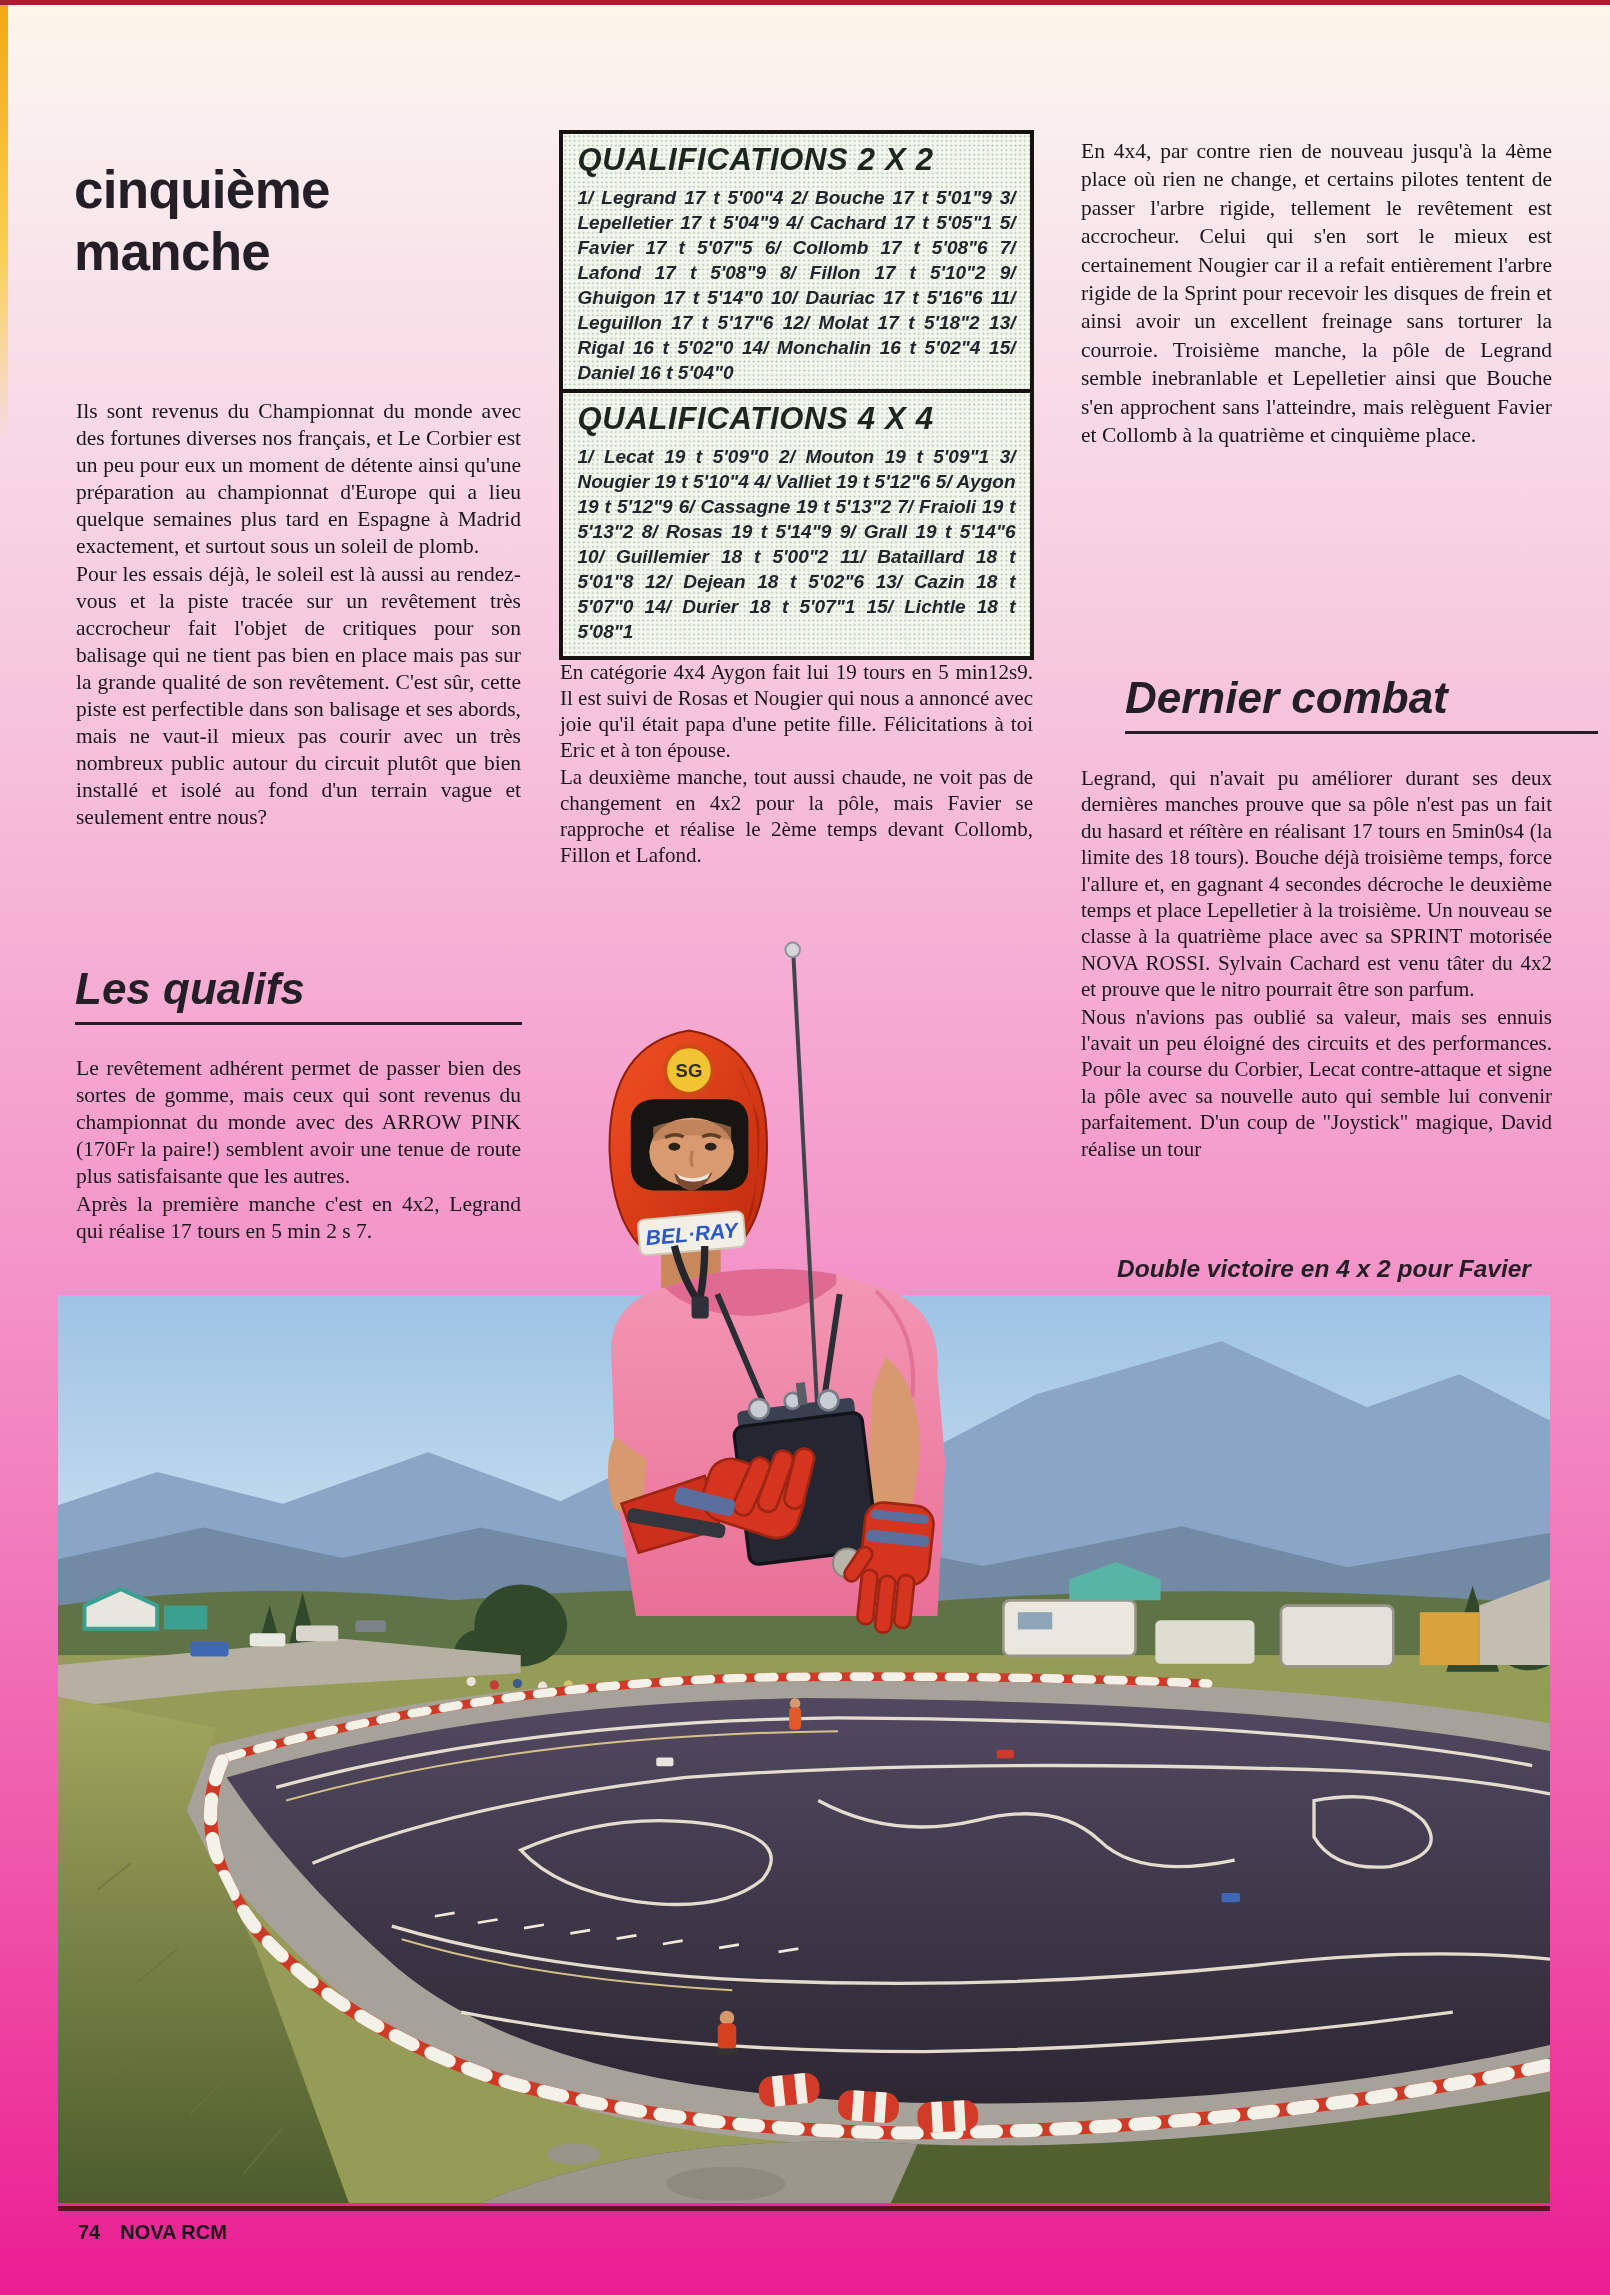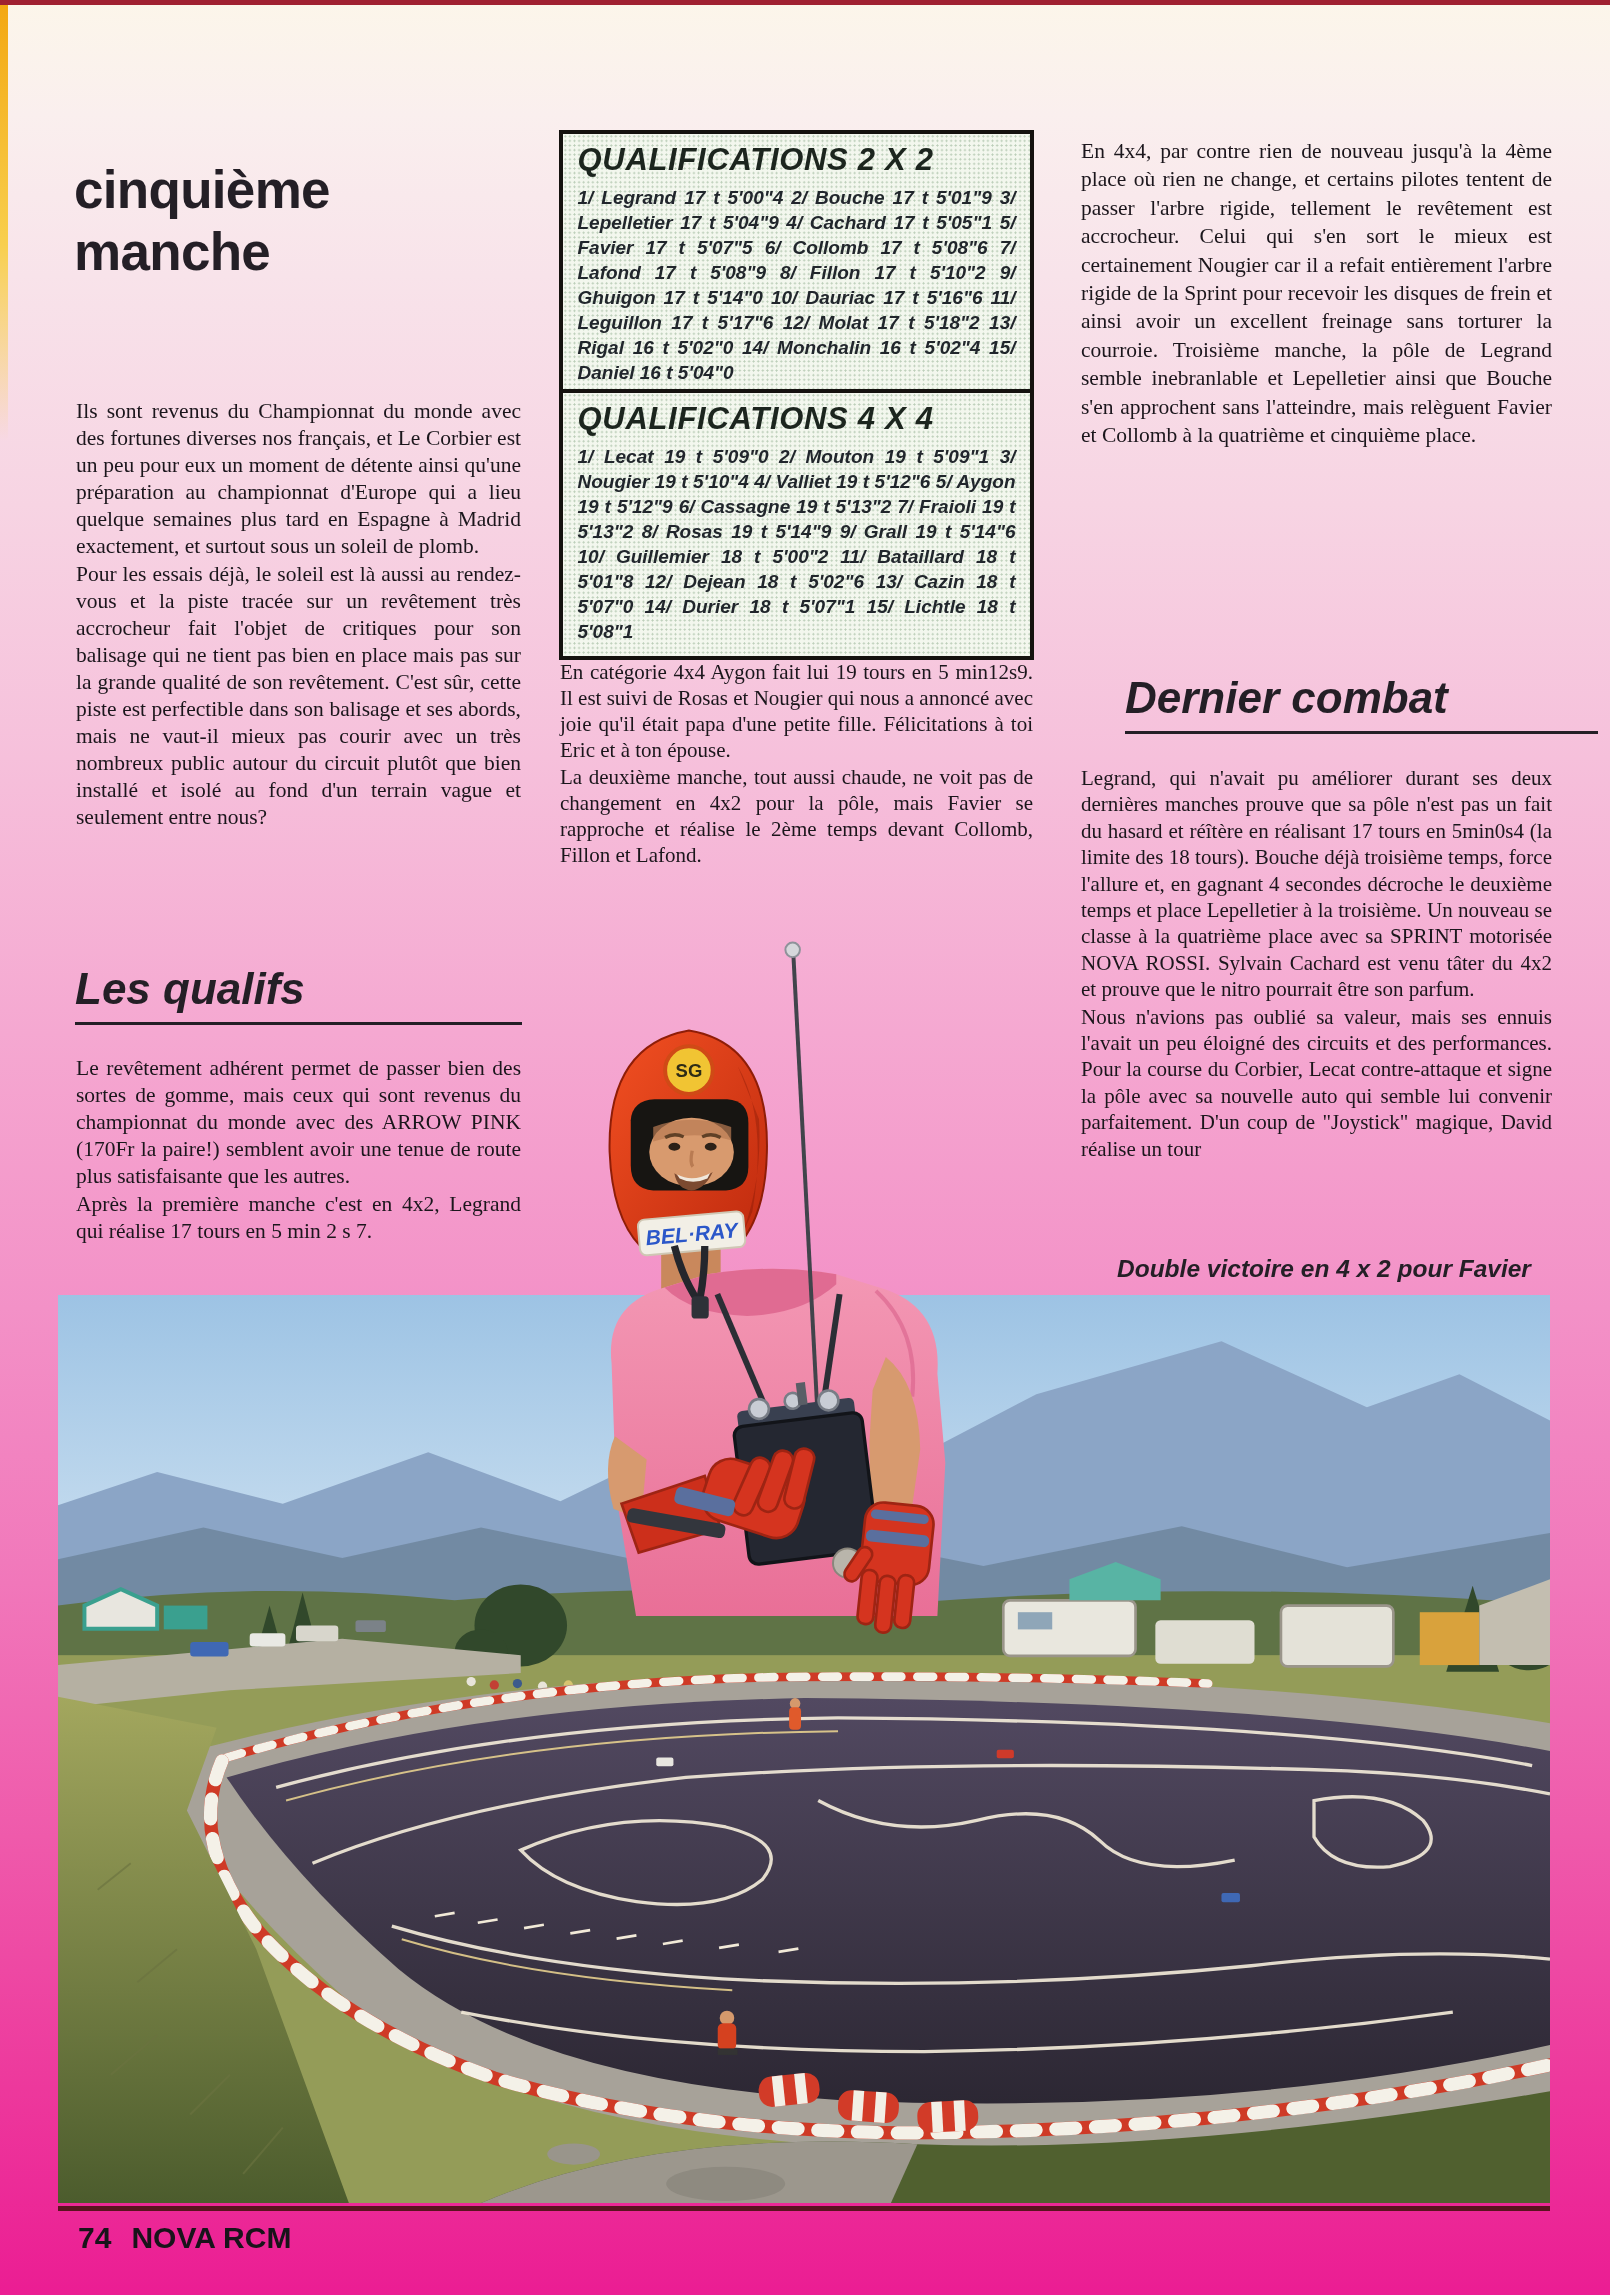--- a/index.html
+++ b/index.html
@@ -46,21 +46,21 @@
     font-size:21px;line-height:26.4px;}
   .photo-caption{position:absolute;left:1117px;top:1255px;width:436px;
     font-family:"Liberation Sans",sans-serif;font-weight:700;font-style:italic;
     font-size:24.5px;color:#241f26;}
   .track-photo{position:absolute;left:58px;top:1295px;width:1492px;height:908px;z-index:2;}
   .track-photo svg{display:block;width:100%;height:100%;}
   .rider-photo{position:absolute;left:575px;top:934px;width:397px;height:682px;z-index:5;}
   .rider-photo svg{display:block;width:100%;height:100%;overflow:visible;}
   .footer-rule{position:absolute;left:58px;top:2206px;width:1492px;height:4.6px;background:#5a1320;z-index:3;}
   .footer{position:absolute;left:78px;top:2221px;z-index:3;display:flex;gap:20px;
-    font-family:"Liberation Sans",sans-serif;font-weight:900;font-size:30px;color:#18141a;}
+    font-family:"Liberation Sans",sans-serif;font-weight:900;font-size:20px;color:#18141a;}
 </style>
 </head>
 <body>
 
 <div class="page">
 
   <div class="top-line"></div>
   <div class="left-strip"></div>
 
   <h1 class="title">

